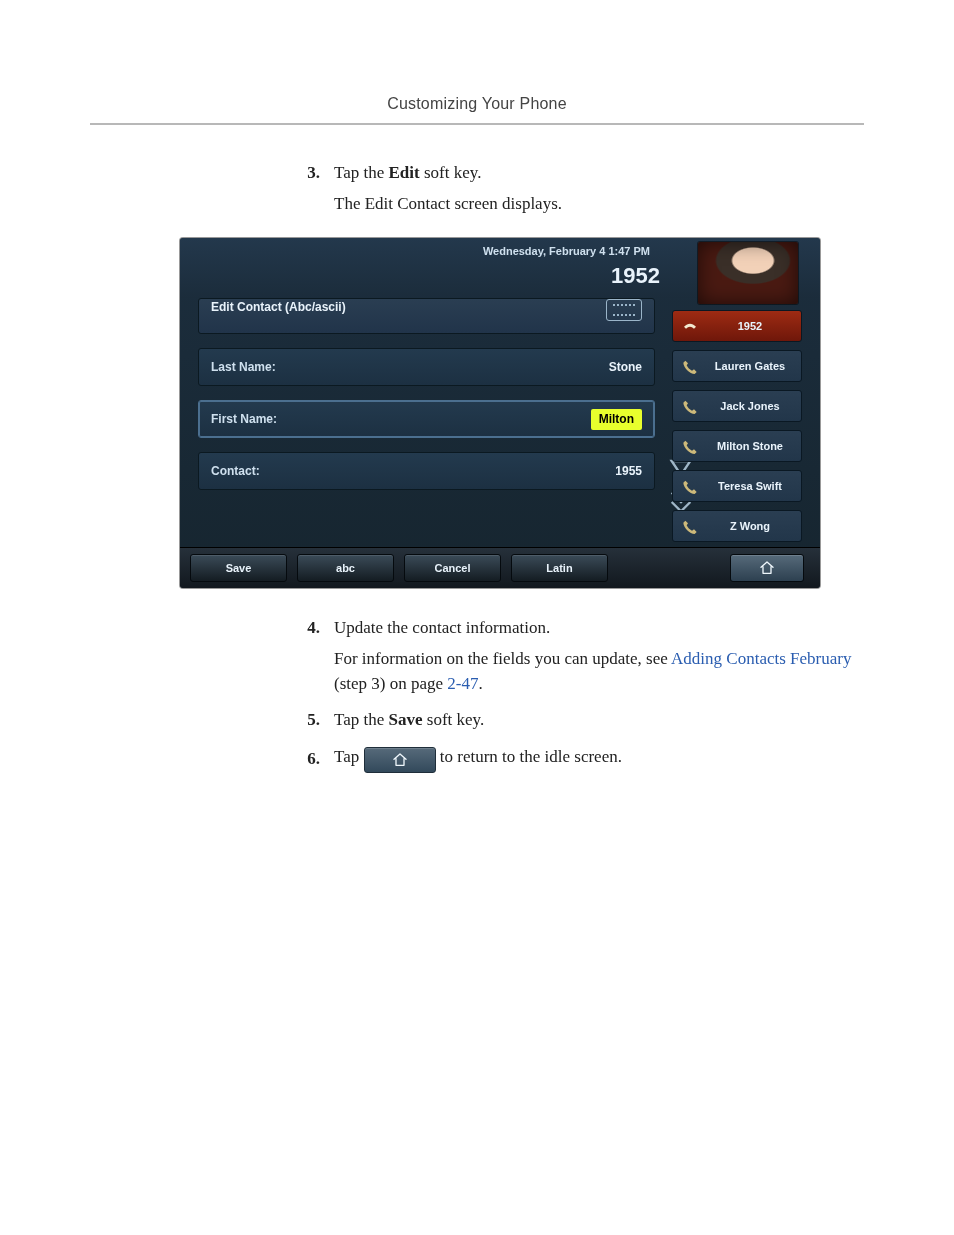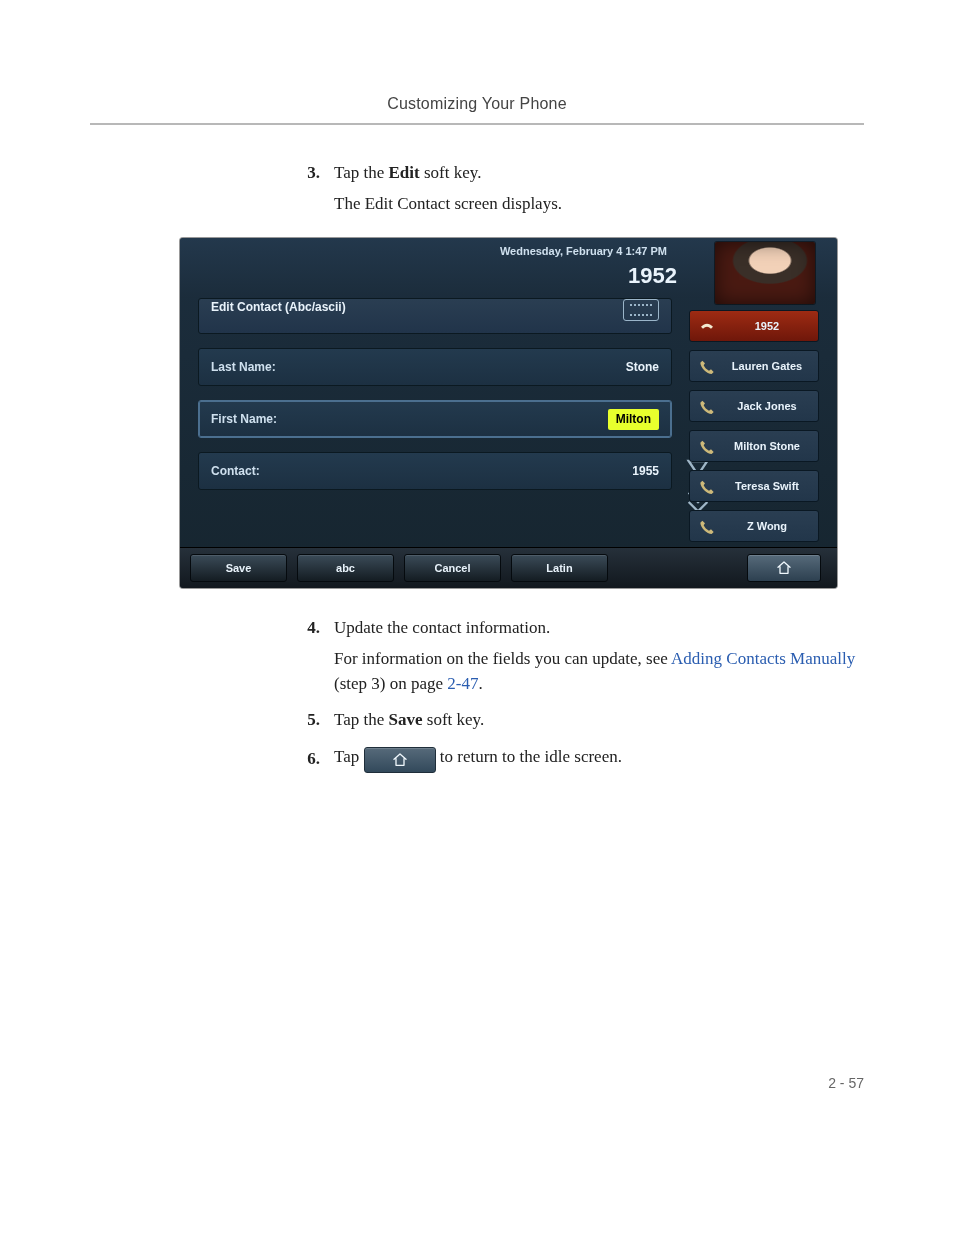--- a/index.html
+++ b/index.html
@@ -63,21 +63,20 @@
     margin:22px 0 28px 90px;
     width:640px;height:350px;
     background:linear-gradient(180deg,#1c2e3e 0%,#16252f 100%);
     border-radius:3px;
     position:relative;
     color:#dbe7f1;
     font-family:Arial,Helvetica,sans-serif;
     font-size:12px;
     box-shadow:0 0 0 1px #0006;
     overflow:hidden;
-    padding-left:17px;
   }
   .shot .titlebar{
     position:absolute;left:0;right:0;top:0;height:60px;
     background:linear-gradient(#23384c,#1b2c3b);
   }
   .shot .date{position:absolute;right:170px;top:6px;font-size:11px;color:#cfe0ee;font-weight:600;}
   .shot .ext{position:absolute;right:160px;top:22px;font-size:22px;font-weight:700;color:#e9f3fb;}
   .shot .avatar{
     position:absolute;right:22px;top:4px;width:100px;height:62px;
     border-radius:2px;overflow:hidden;
@@ -276,21 +275,21 @@
       </div>
     </div>
   </div>
 
   <div class="steps">
     <div class="step">
       <div class="step-num">4.</div>
       <div class="step-body">Update the contact information.</div>
     </div>
     <div class="step-sub">
-      <span>For information on the fields you can update, see </span><span class="link">Adding Contacts Manually</span><span> (step 3) on page </span><span class="link">2-47</span><span>.</span>
+      <span>For information on the fields you can update, see </span><span class="link">Adding Contacts February</span><span> (step 3) on page </span><span class="link">2-47</span><span>.</span>
     </div>
 
     <div class="step" style="margin-top:12px;">
       <div class="step-num">5.</div>
       <div class="step-body">
         <span>Tap the </span><span class="bold">Save</span><span> soft key.</span>
       </div>
     </div>
 
     <div class="step" style="margin-top:12px;align-items:center;">
@@ -300,14 +299,13 @@
         <span class="inline-btn">
           <svg viewBox="0 0 24 24">
               <path d="M3 11 L12 3 L21 11 M6 10v10h12V10" fill="none" stroke="#eef6fb" stroke-width="2" stroke-linejoin="round" stroke-linecap="round"></path>
             </svg>
         </span>
         <span> to return to the idle screen.</span>
       </div>
     </div>
   </div>
 
-  <div class="page-num">2 - 57</div>
 </div>
 
 </body></html>

